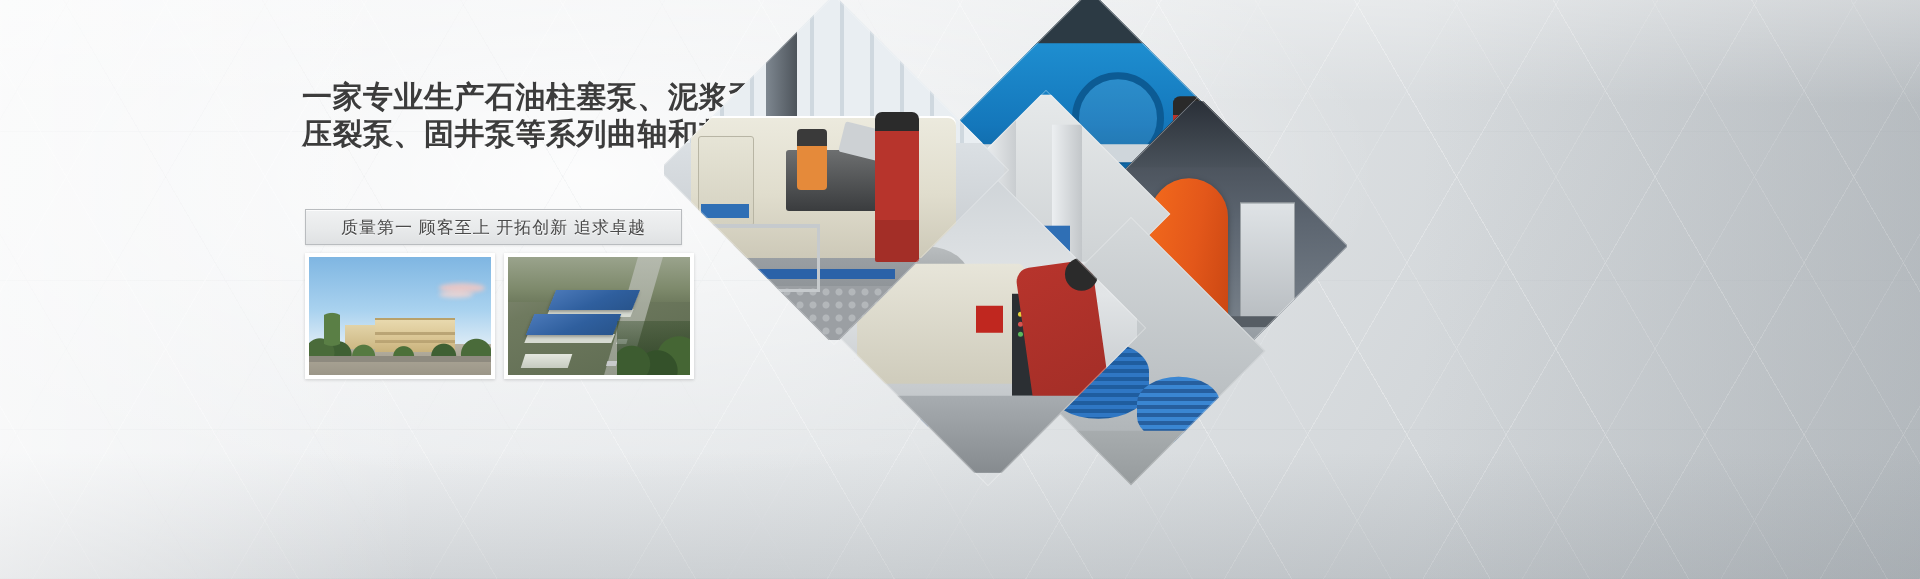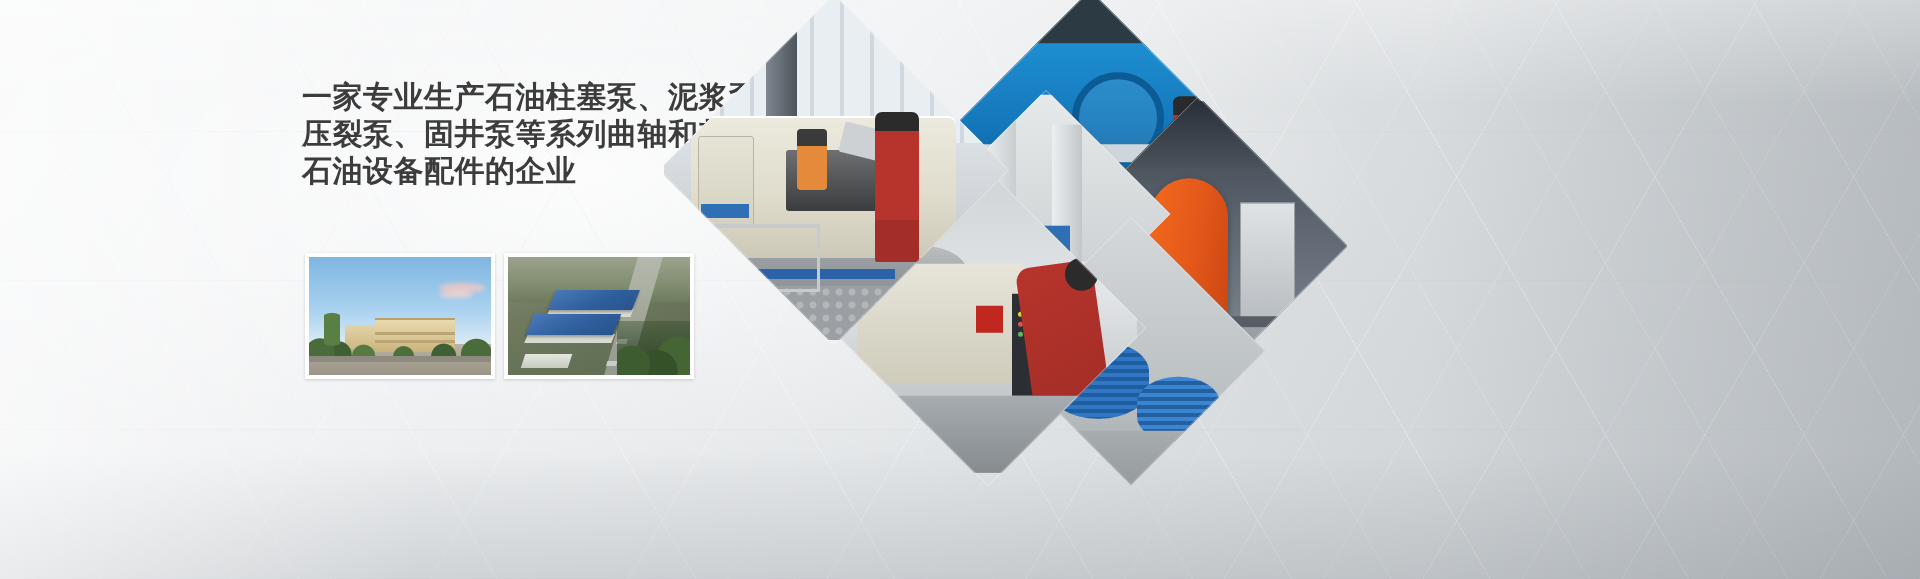--- a/index.html
+++ b/index.html
@@ -236,23 +236,25 @@
 
 <div id="banner">
 
   <div id="texture"></div>
   <div id="texture2"></div>
   <div id="vignette"></div>
 
   <div id="copy">
     <p class="headline">一家专业生产石油柱塞泵、泥浆泵、</p>
     <p class="headline">压裂泵、固井泵等系列曲轴和其他</p>
-    <p class="headline">石油设备配件的企业</p>
   </div>
 
+  <div id="slogan-box">
+    <span id="slogan-text">质量第一  顾客至上  开拓创新  追求卓越</span>
+  </div>
 
   <div id="photos">
 
     <div class="photo-frame">
       <div class="photo-inner">
         <div class="ph-sky"></div>
         <div class="ph-cloud"></div>
         <div class="ph-cloud b"></div>
         <div class="ph1-ground"></div>
         <div class="ph1-bldg2"></div>

